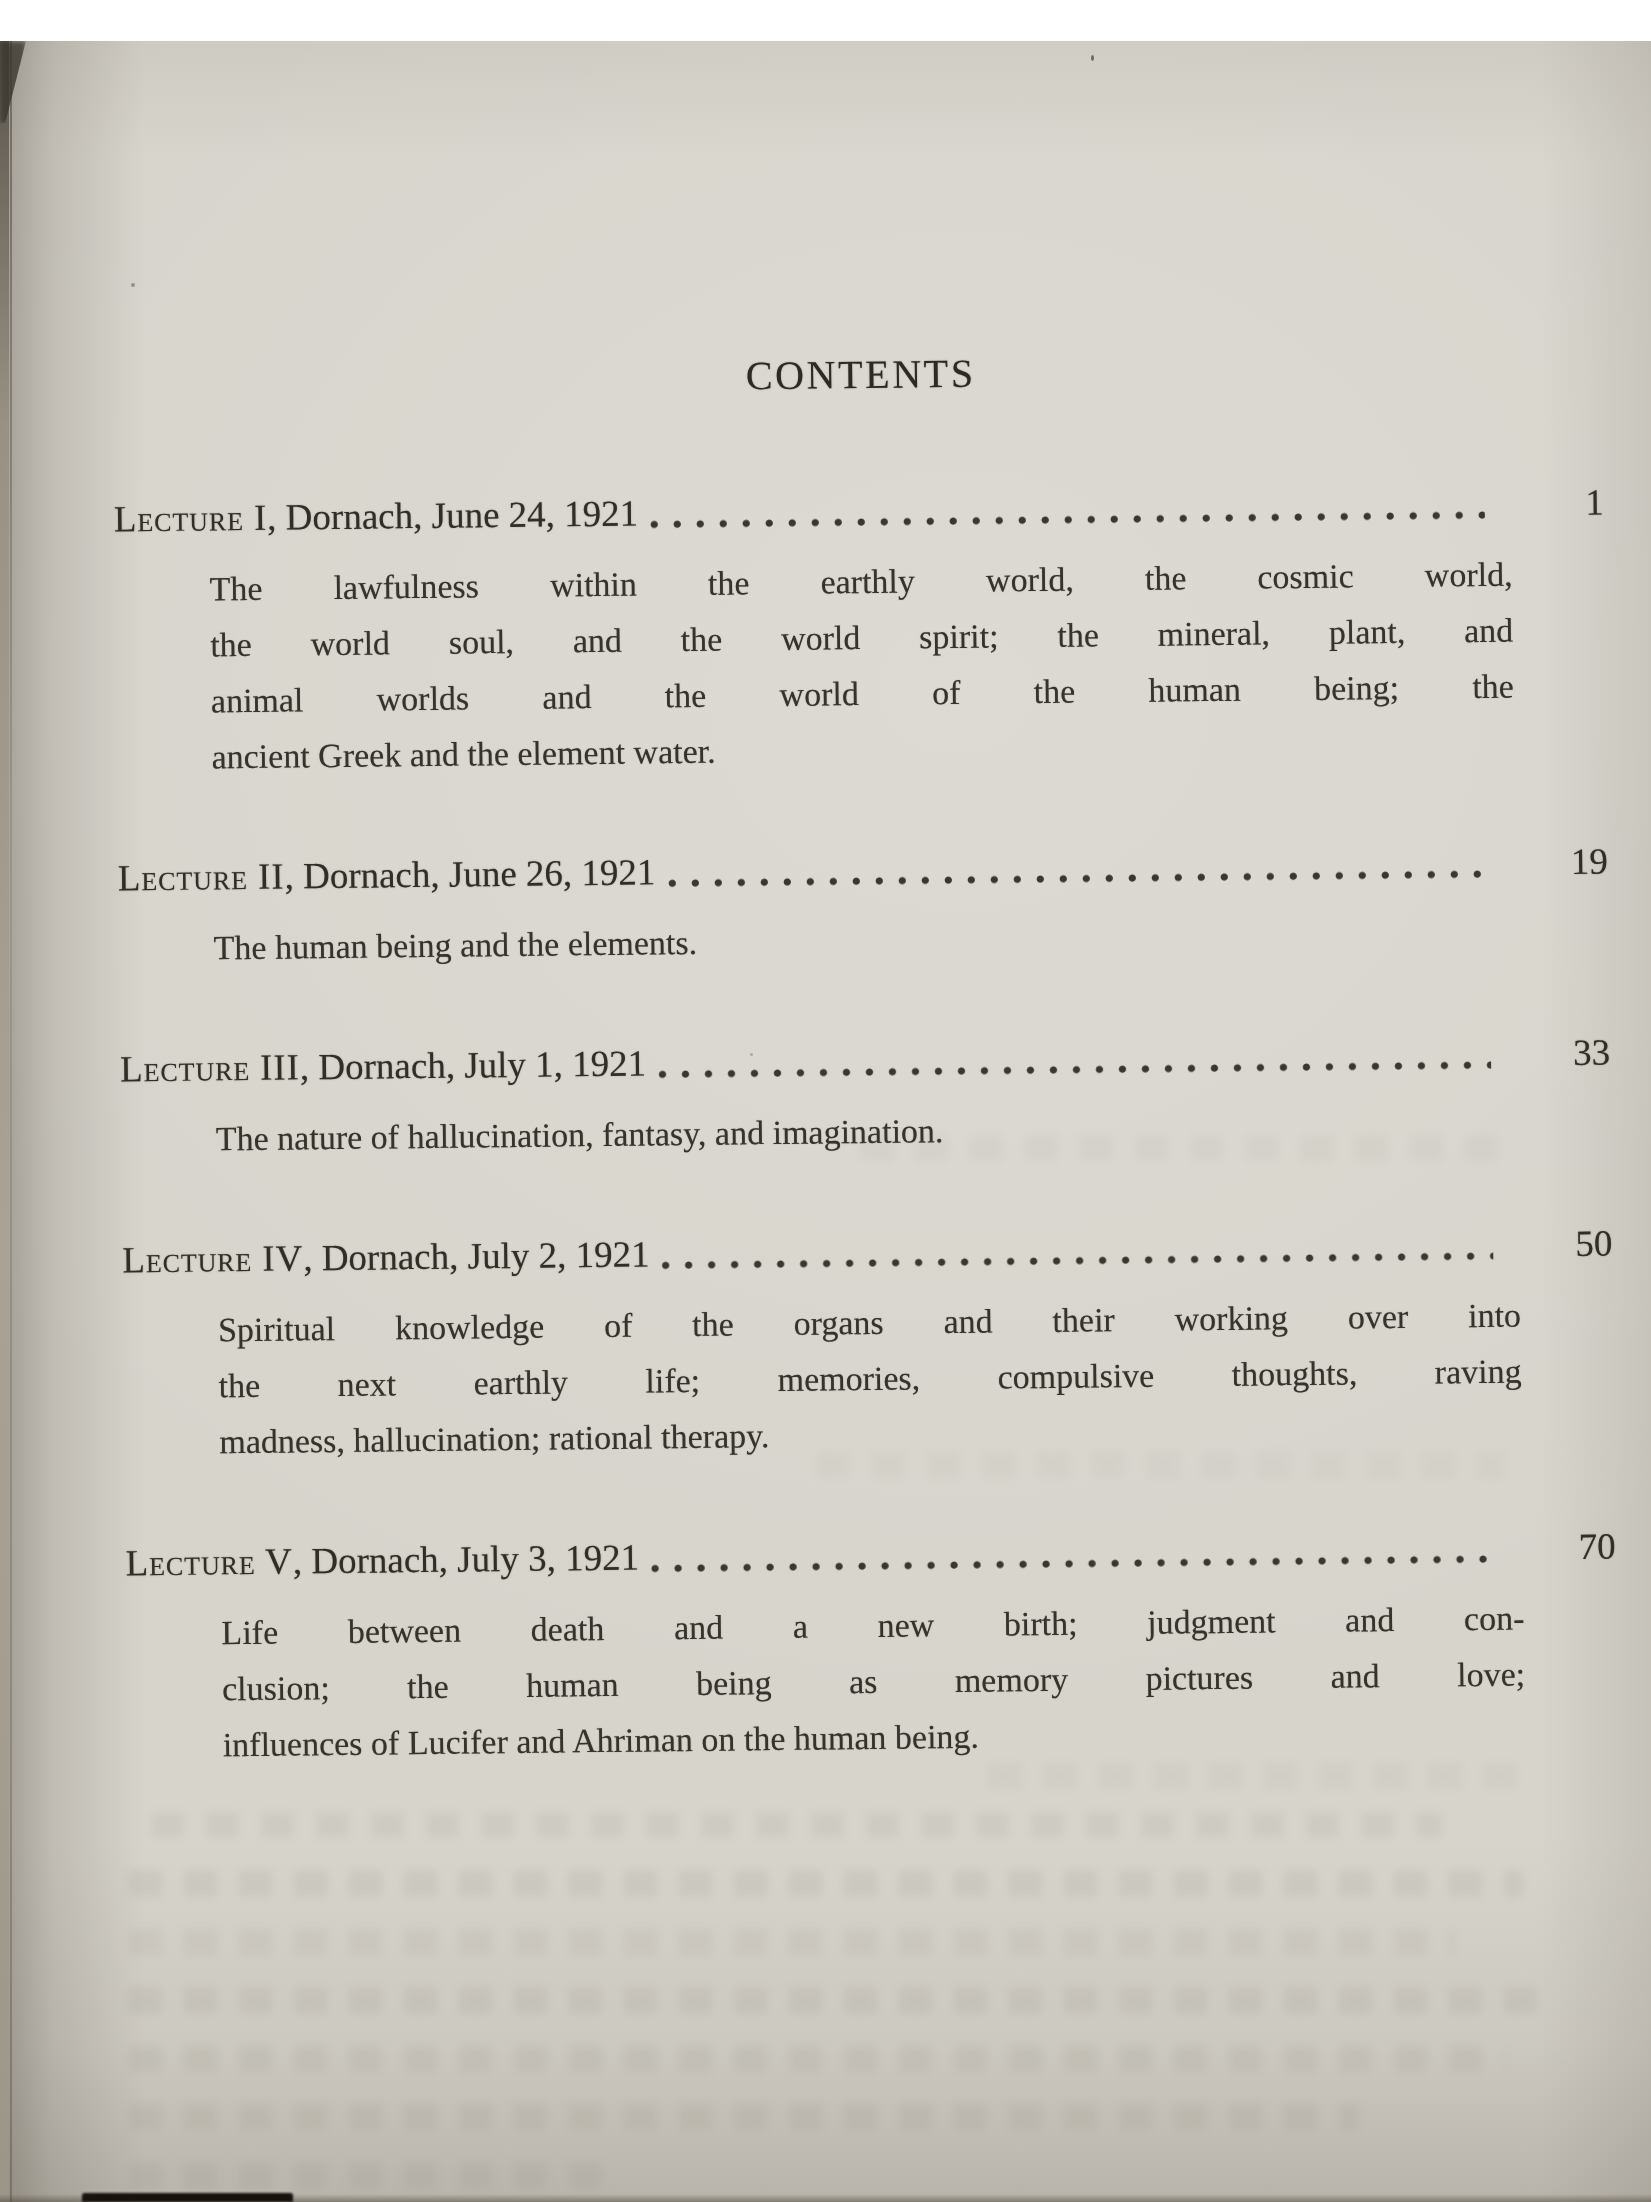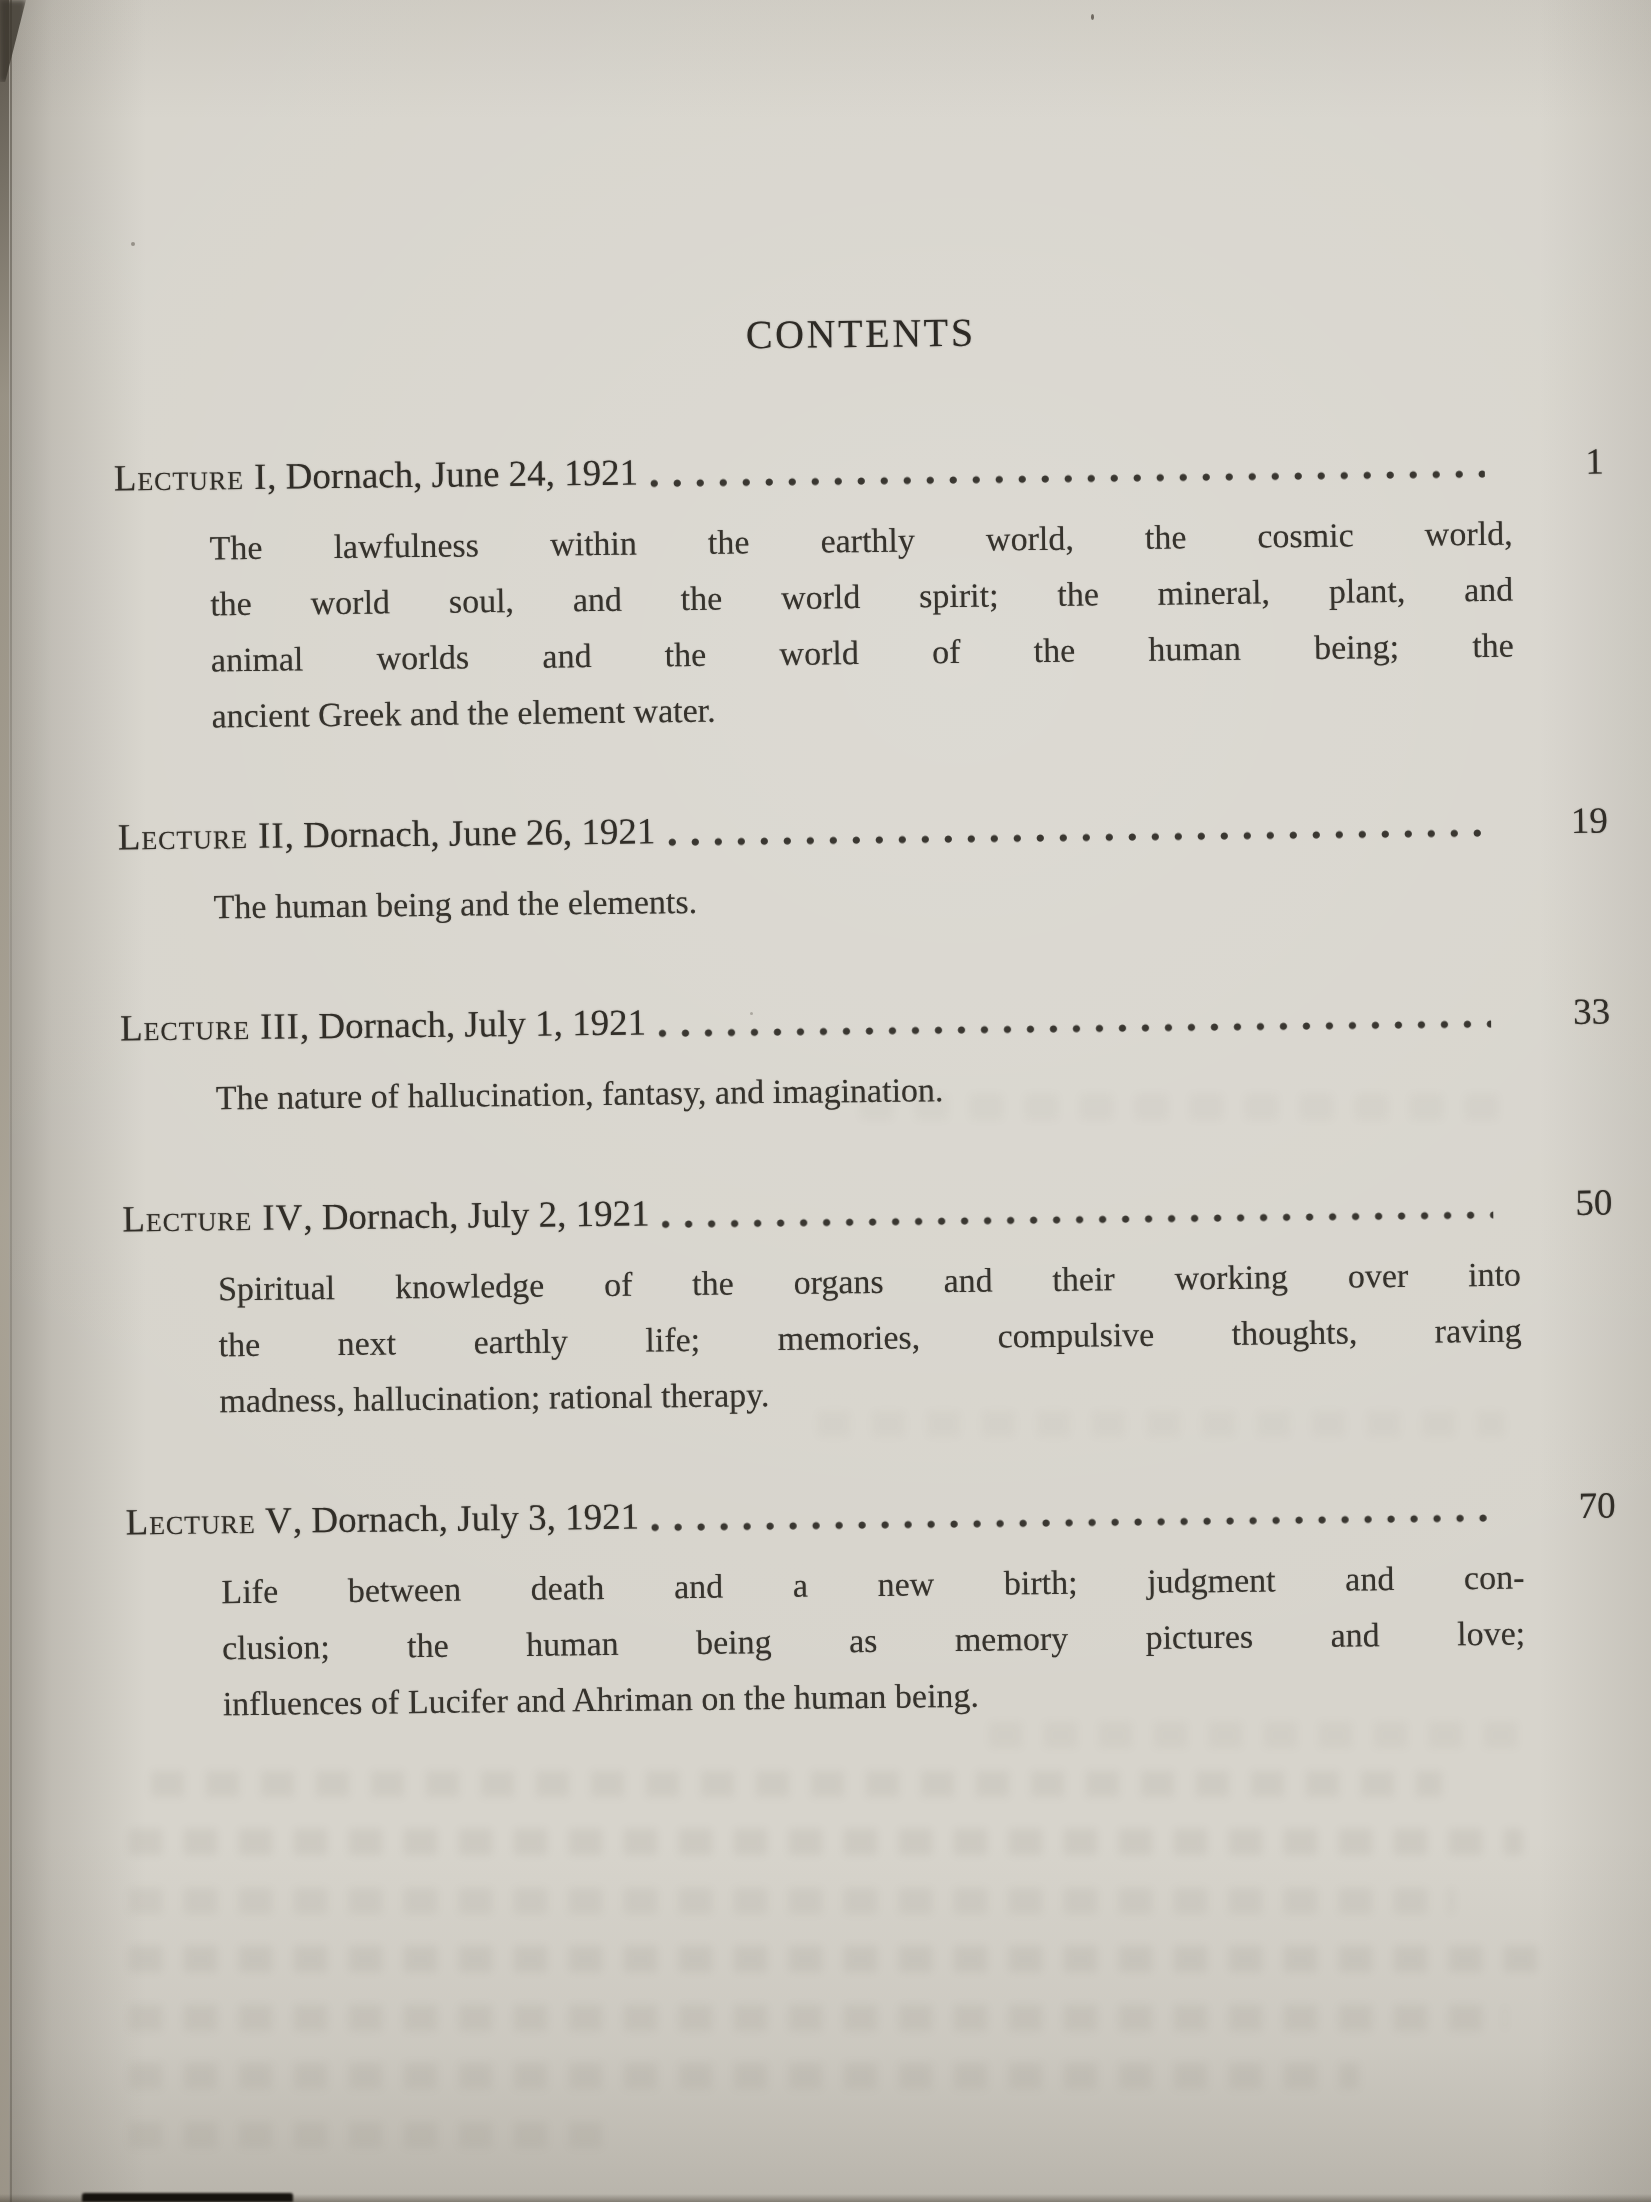--- a/index.html
+++ b/index.html
@@ -15,20 +15,21 @@
   .page-photo {
     position: absolute;
     inset: 0;
     background-color: #d7d4cc;
     background-image:
       radial-gradient(120% 80% at 58% 30%, rgba(255,255,255,0.14), rgba(255,255,255,0) 62%),
       linear-gradient(90deg, rgba(86,79,68,0.42) 0px, rgba(86,79,68,0.18) 52px, rgba(86,79,68,0) 146px),
       linear-gradient(270deg, rgba(110,104,93,0.16) 0px, rgba(110,104,93,0) 112px),
       linear-gradient(180deg, rgba(120,112,99,0.10) 0px, rgba(120,112,99,0) 120px),
       linear-gradient(0deg, rgba(104,97,85,0.28) 0px, rgba(104,97,85,0.10) 155px, rgba(104,97,85,0) 361px);
+    margin-top: 41px;
   }
 
   .gutter-edge {
     position: absolute;
     left: 0; top: 0; bottom: 0;
     width: 8.6px;
     background: linear-gradient(180deg, #4d473e 0%, #968f81 18%, #aaa395 55%, #9d9689 100%);
     opacity: 0.85;
   }
   .gutter-line {

